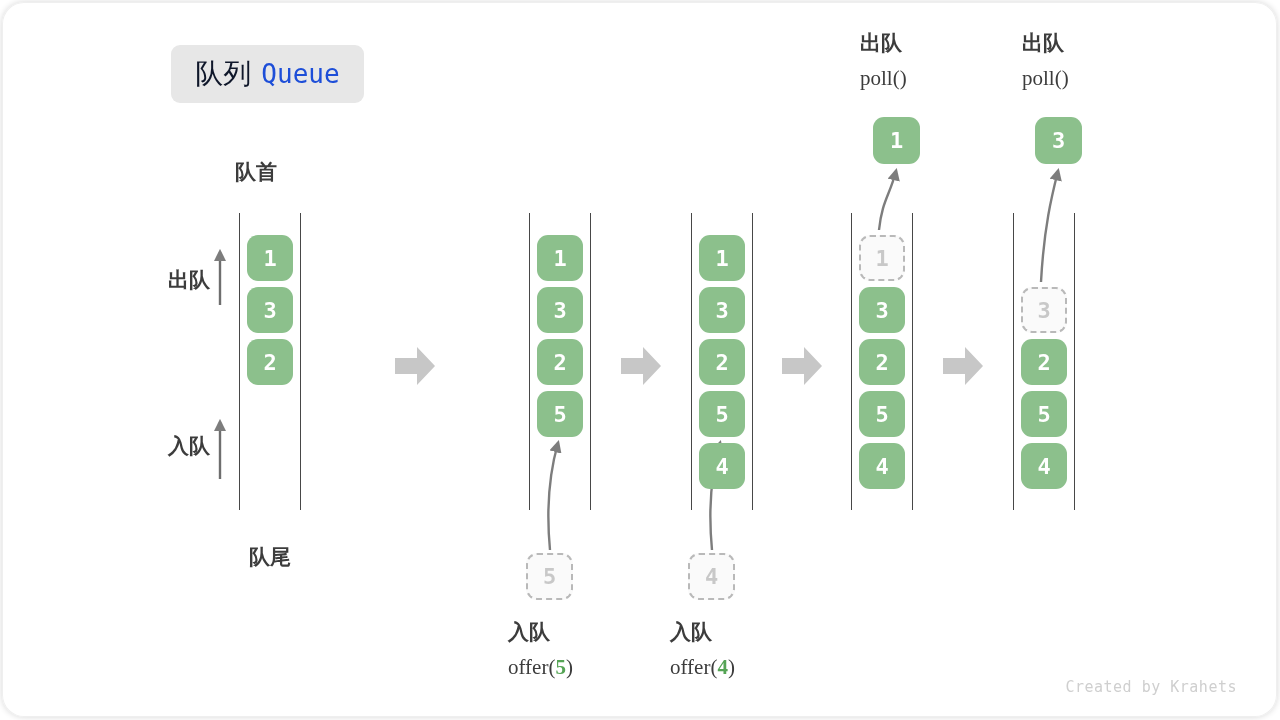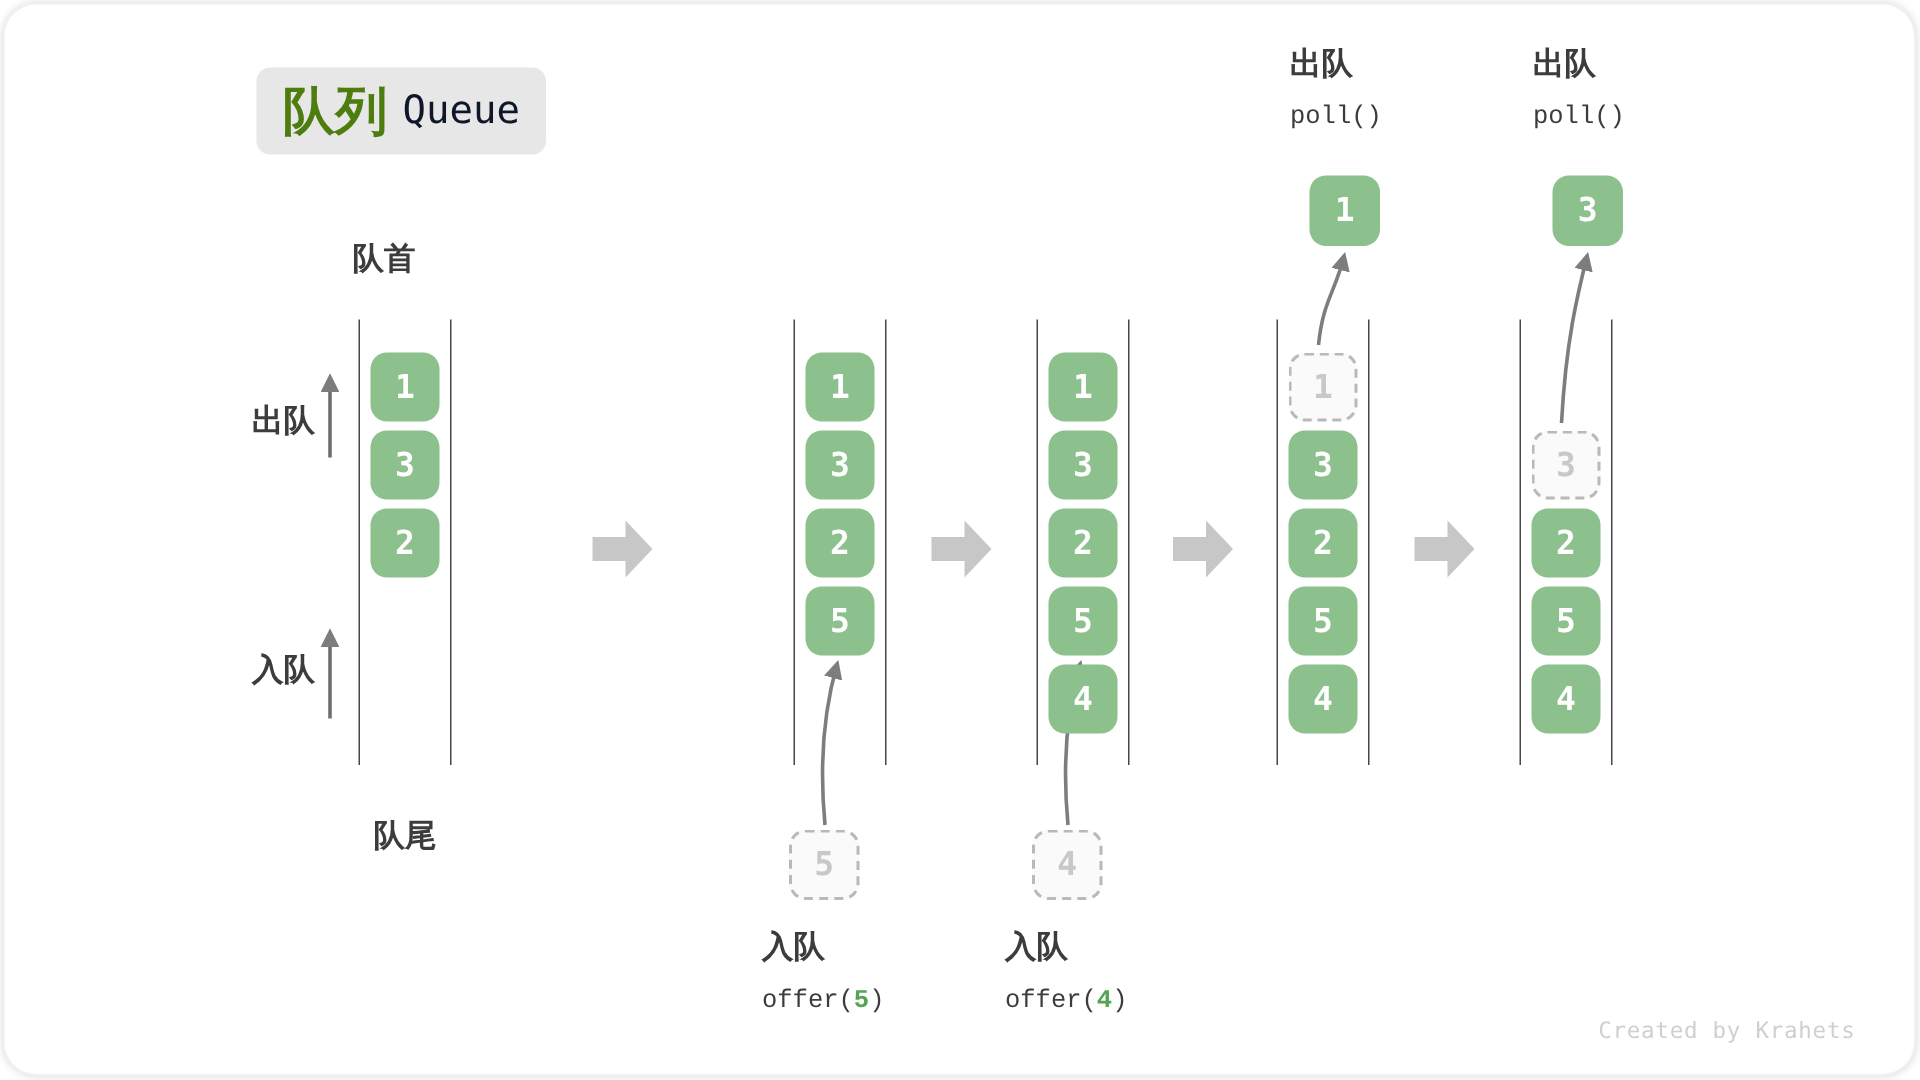--- a/index.html
+++ b/index.html
@@ -7,22 +7,22 @@
     position:absolute;left:2px;top:2px;width:1275px;height:715px;
     background:#ffffff;border-radius:22px;
     box-shadow:0 0 6px rgba(0,0,0,0.16), inset 0 0 0 1px #efefef;
     font-family:"Liberation Sans",sans-serif;
   }
   .badge{
     position:absolute;left:169px;top:43px;width:193px;height:58px;
     background:#e7e7e7;border-radius:9px;
     display:flex;align-items:center;justify-content:center;gap:10px;
   }
-  .badge .zh{font-size:35px;font-weight:700;color:#4d7c0f;}
-  .badge .en{font-family:"DejaVu Sans Mono",monospace;font-size:26px;color:#0f172a;}
+  .badge .zh{font-size:28px;font-weight:400;color:#0f172a;}
+  .badge .en{font-family:"DejaVu Sans Mono",monospace;font-size:26px;color:#1d4ed8;}
   .lbl{position:absolute;color:#3c3c3c;font-weight:700;font-size:21px;white-space:nowrap;}
   .lbl.front{left:208px;top:156px;width:92px;text-align:center;}
   .lbl.rear{left:222px;top:541px;width:92px;text-align:center;}
   .lbl.side{width:58px;text-align:right;}
   .lbl.dequeue{left:150px;top:264px;}
   .lbl.enqueue{left:150px;top:430px;}
   svg.arrows{position:absolute;left:0;top:0;width:1280px;height:720px;pointer-events:none;}
   #diagram{position:absolute;left:0;top:0;width:1280px;height:720px;}
   .state{position:absolute;left:0;top:0;}
   .vline{position:absolute;top:211px;height:297px;width:1.6px;background:#474747;}
@@ -30,22 +30,22 @@
     position:absolute;width:46px;height:46px;box-sizing:border-box;
     border-radius:11px;display:flex;align-items:center;justify-content:center;
     font-family:"DejaVu Sans Mono",monospace;font-weight:700;font-size:22px;
   }
   .cell.green{background:#8cc08c;color:#ffffff;}
   .cell.dashed{background:#fafafa;border:2px dashed #b9b9b9;color:#c8c8c8;}
   .cell.floating{width:47px;height:47px;}
   .caption{position:absolute;white-space:nowrap;}
   .cap-zh{font-size:21px;font-weight:700;color:#3c3c3c;line-height:26px;}
   .cap-code{
-    margin-top:9px;font-family:Liberation Mono, monospace;
-    font-size:17px;font-weight:500;color:#3c3c3c;line-height:27px;
+    margin-top:9px;font-family:Liberation Serif, serif;
+    font-size:21px;font-weight:500;color:#3c3c3c;line-height:27px;
   }
   .cap-code .accent{color:#55a455;font-weight:700;}
   .watermark{
     position:absolute;right:40px;top:676px;
     font-family:"DejaVu Sans Mono",monospace;font-size:15px;color:#cfcfcf;letter-spacing:0.5px;
   }
 </style>
 </head>
 <body>
 

